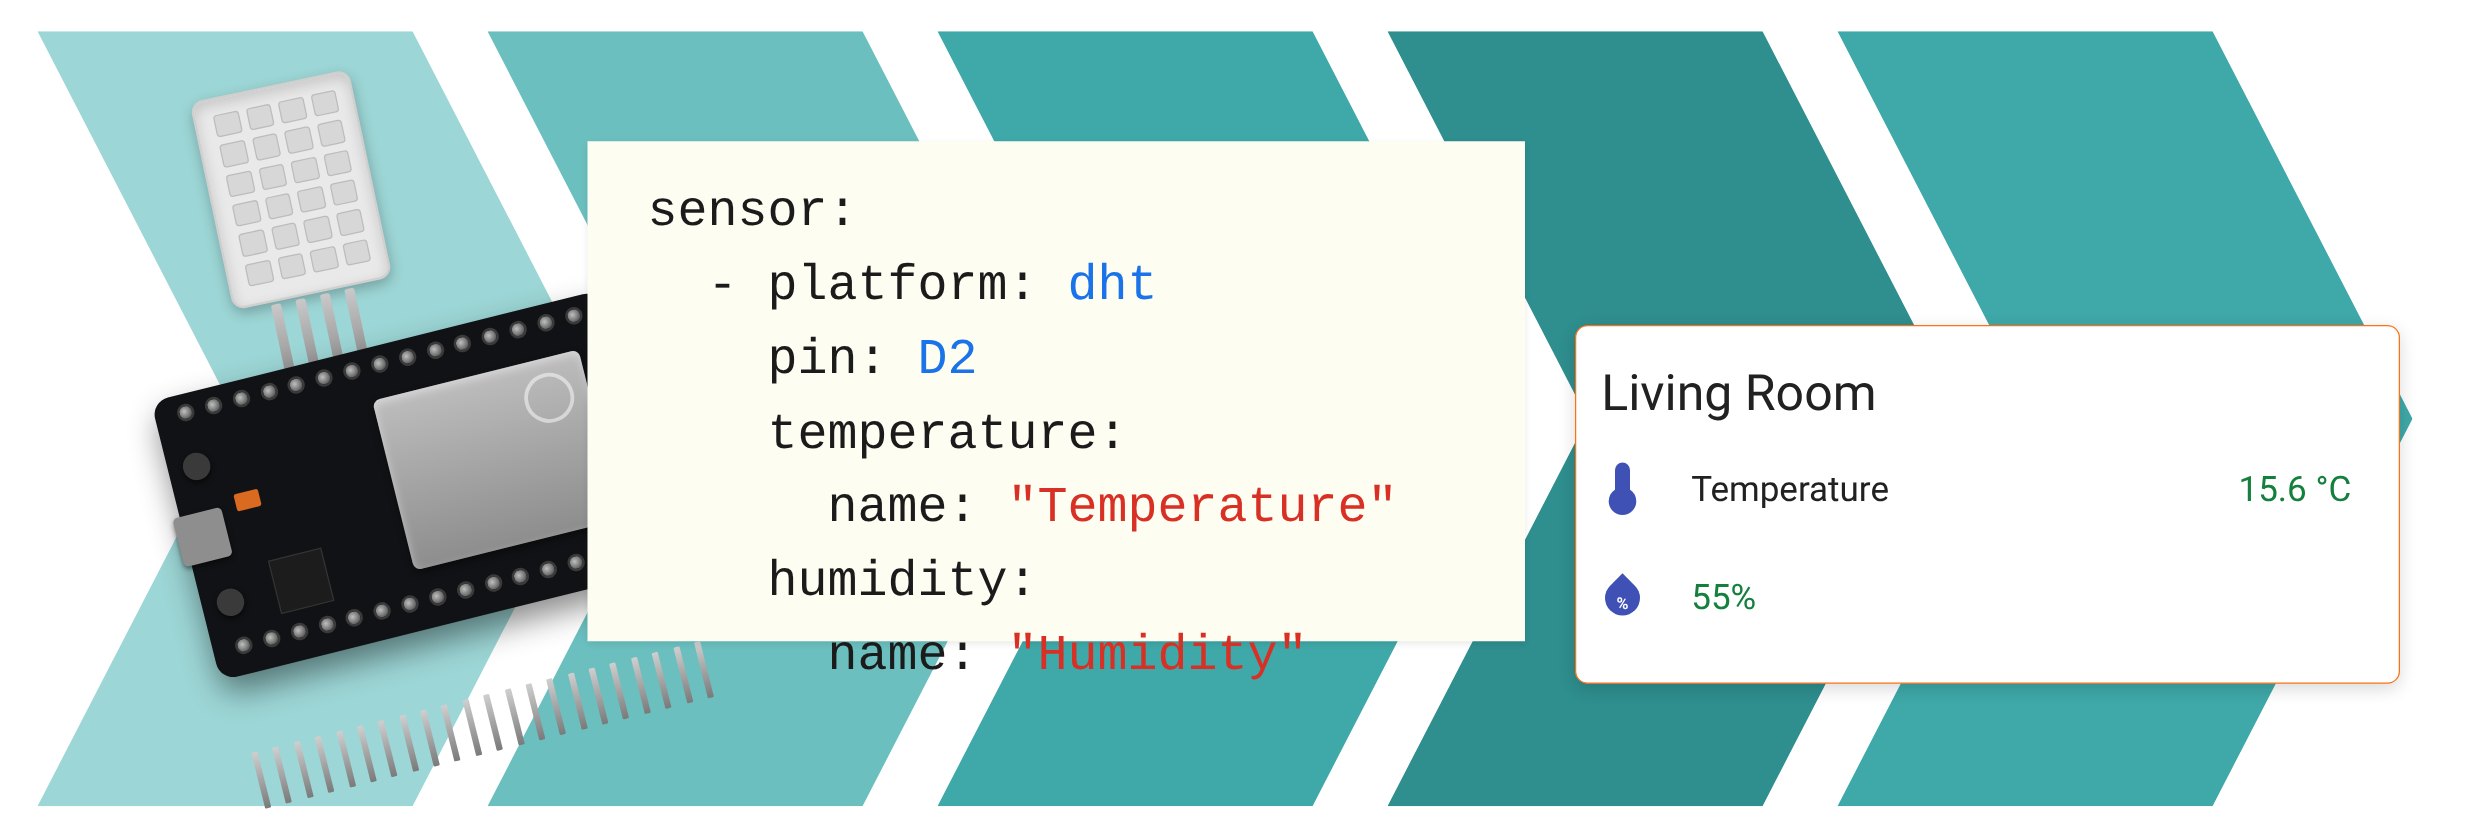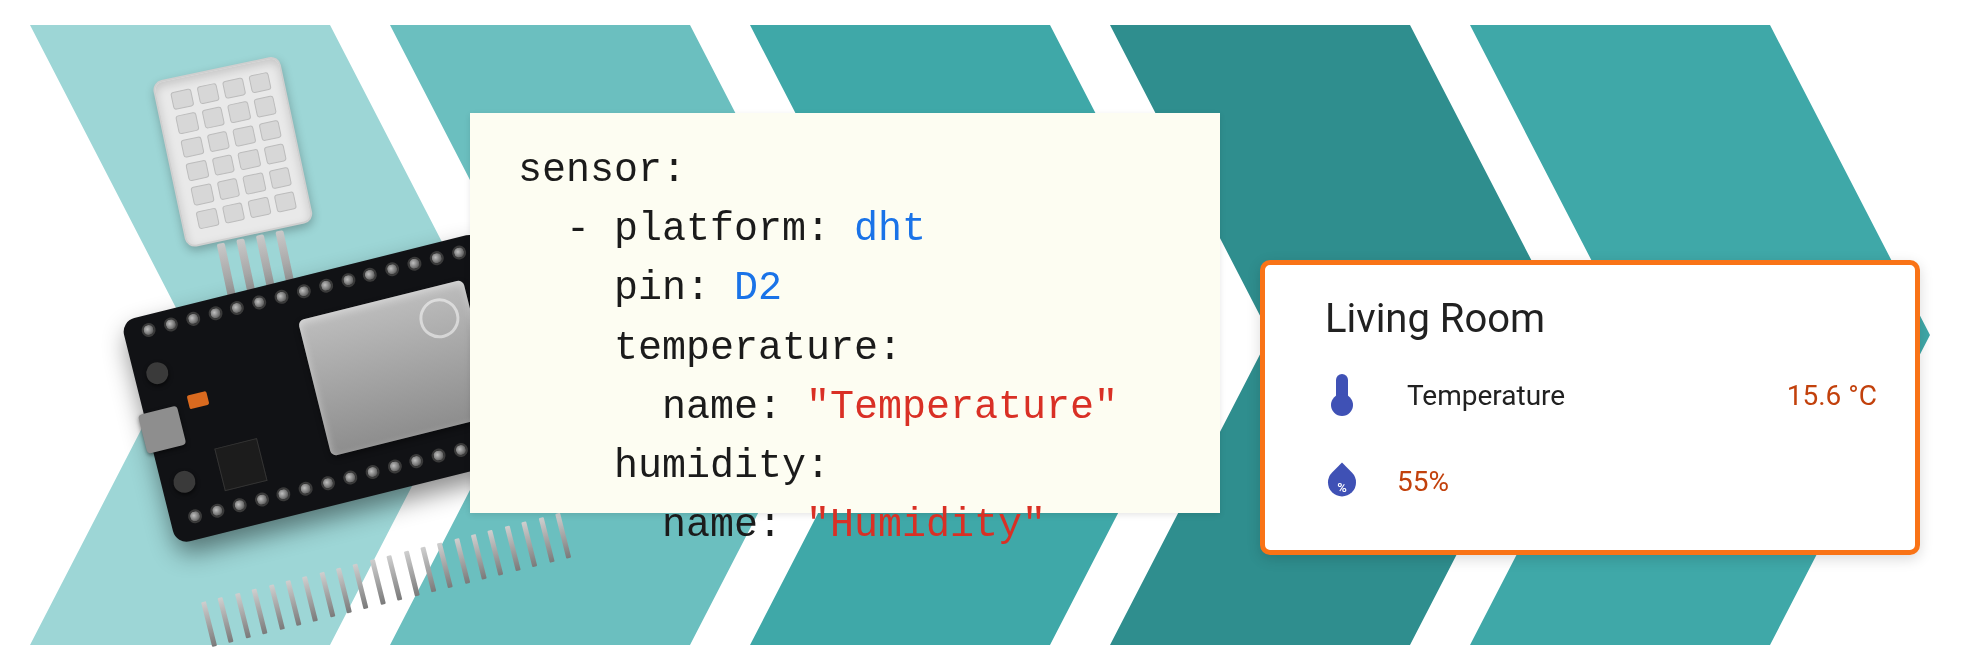--- a/index.html
+++ b/index.html
@@ -188,44 +188,44 @@
   .tok-red  { color: #d93025; }
 
   
   .ha-card {
     position: absolute;
     left: 1260px;
     top: 260px;
     width: 660px;
     background: #fff;
     border-radius: 10px;
-    border: 5px solid #f97316;
+    border: 1px solid #f97316;
     box-shadow: 0 4px 14px rgba(0,0,0,.15);
-    padding: 30px 38px 26px 60px;
+    padding: 30px 38px 26px 20px;
     color: #212121;
   }
   .ha-title {
     font-size: 40px;
     font-weight: 400;
     margin-bottom: 10px;
   }
   .ha-row {
     display: flex;
     align-items: center;
     padding: 22px 0;
     font-size: 28px;
   }
   .ha-icon {
     width: 34px; height: 42px;
     flex: 0 0 34px;
     margin-right: 38px;
     color: #3f51b5;
   }
-  .ha-label { flex: 1; margin-left: 10px; }
-  .ha-value { color: #c2410c; }
+  .ha-label { flex: 1; }
+  .ha-value { color: #15803d; }
 
   
   .thermo {
     position: relative;
     width: 100%; height: 100%;
   }
   .thermo .stem {
     position: absolute;
     left: 50%; top: 0;
     transform: translateX(-50%);

